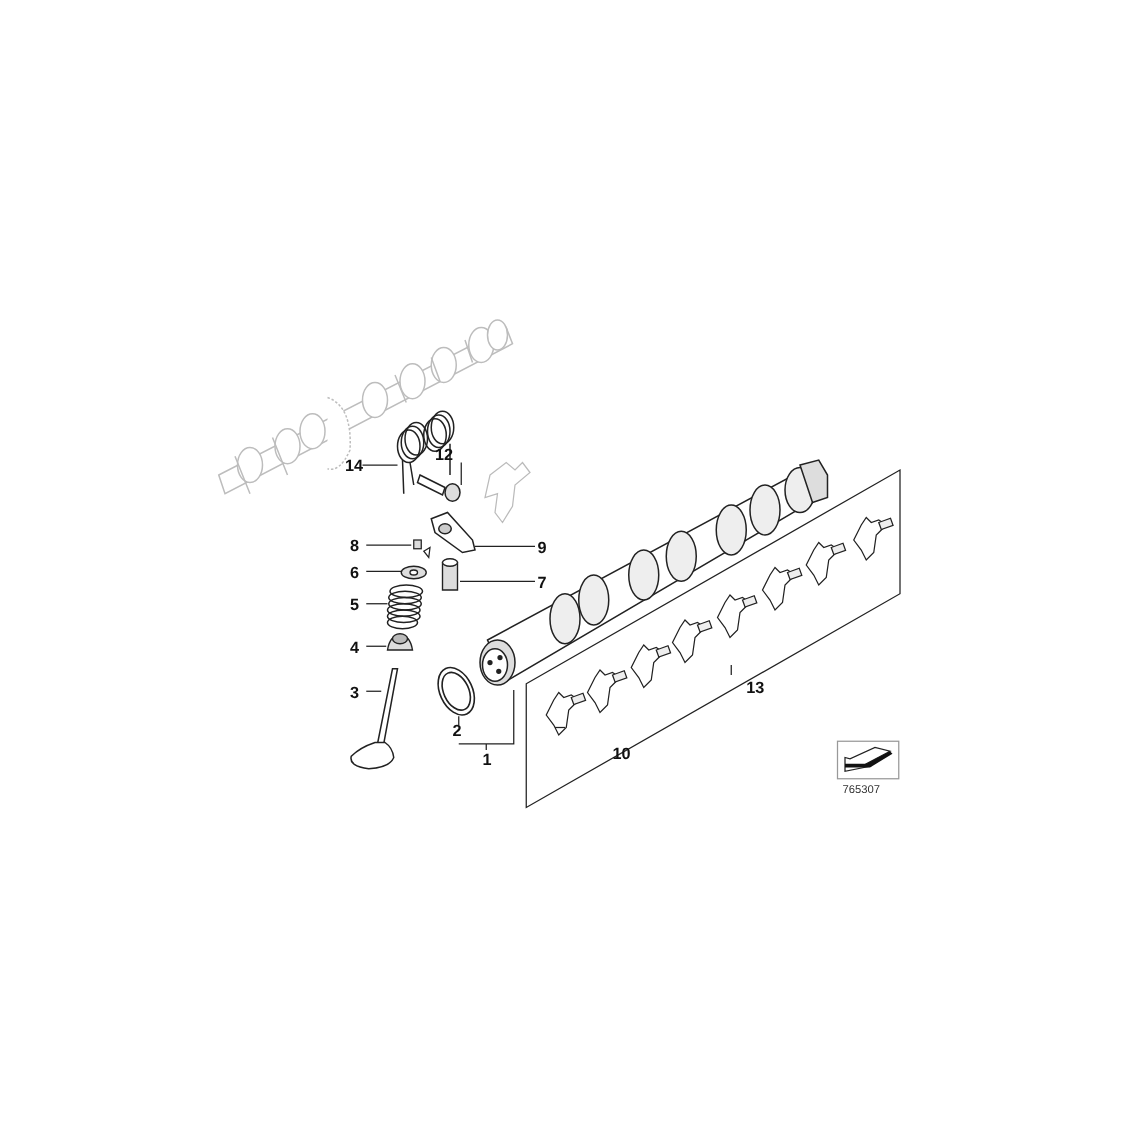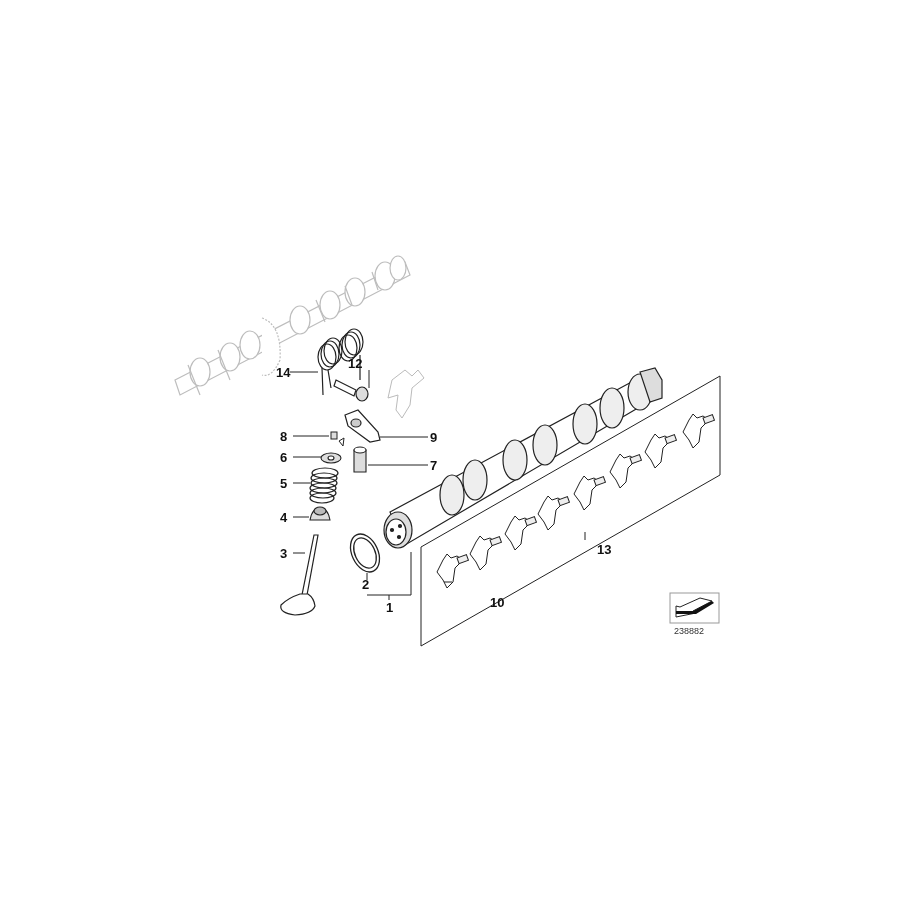--- a/index.html
+++ b/index.html
@@ -179,13 +179,13 @@
 <div class="callout" style="left:430px;top:431px;">9</div>
 <div class="callout" style="left:280px;top:451px;">6</div>
 <div class="callout" style="left:430px;top:459px;">7</div>
 <div class="callout" style="left:280px;top:477px;">5</div>
 <div class="callout" style="left:280px;top:511px;">4</div>
 <div class="callout" style="left:280px;top:547px;">3</div>
 <div class="callout" style="left:362px;top:578px;">2</div>
 <div class="callout" style="left:386px;top:601px;">1</div>
 <div class="callout" style="left:454px;top:596px;margin-left:36px;">10</div>
 <div class="callout" style="left:578px;top:543px;margin-left:19px;">13</div>
-<div class="refcode" style="left:674px;top:626px;">238882</div>
+<div class="refcode" style="left:674px;top:626px;">765307</div>
 
 </body></html>

